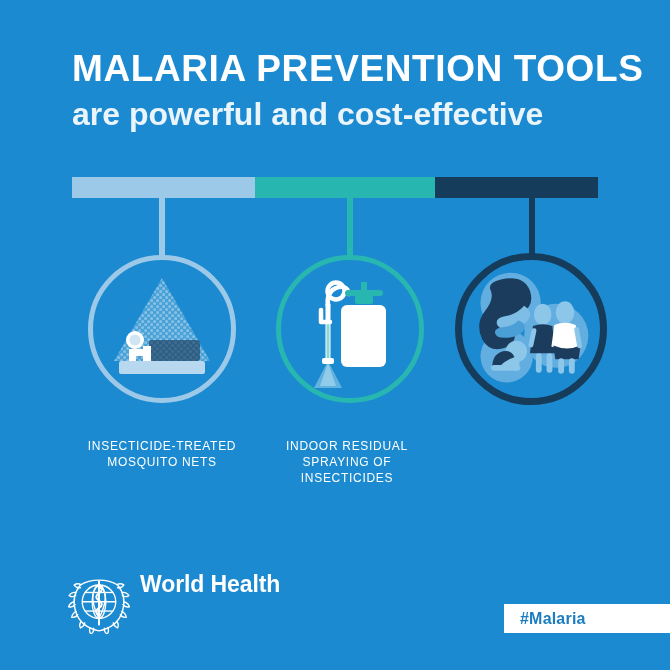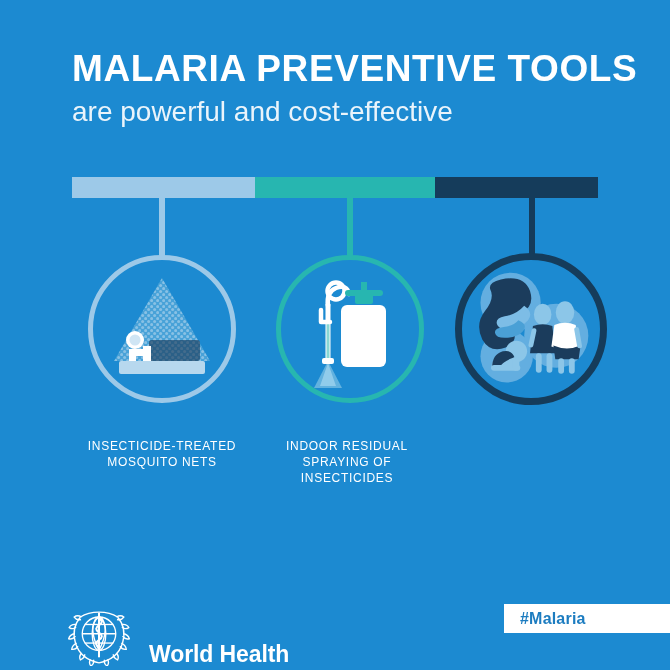--- a/index.html
+++ b/index.html
@@ -32,22 +32,22 @@
     letter-spacing: 0.6px;
     line-height: 1.05;
     white-space: nowrap;
   }
   .subtitle {
     position: absolute;
     left: 72px;
     top: 96px;
     width: 560px;
     color: #eaf4fb;
-    font-size: 28px;
-    font-weight: normal;
+    font-size: 32px;
+    font-weight: bold;
     line-height: 1.15;
     white-space: nowrap;
   }
 
   
   .bar {
     position: absolute;
     left: 72px;
     top: 177px;
     width: 526px;
@@ -96,24 +96,24 @@
     text-align: center;
   }
   .cap-1 { left: 62px;  top: 438px; width: 200px; }
   .cap-2 { left: 258px; top: 438px; width: 178px; }
   .cap-3 { left: 432px; top: 438px; width: 200px; }
 
   
   .who-logo {
     position: absolute;
     left: 68px;
-    top: 604px;
+    top: 572px;
     display: flex;
-    align-items: flex-end;
-    gap: 19px;
+    align-items: flex-start;
+    gap: 10px;
   }
   .who-emblem { width: 62px; height: 62px; display: block; }
   .who-text {
     color: #ffffff;
     font-size: 23px;
     font-weight: bold;
     line-height: 1.06;
     letter-spacing: -0.1px;
   }
   .who-text div { white-space: nowrap; }
@@ -135,21 +135,21 @@
     font-weight: bold;
     padding-left: 16px;
     letter-spacing: 0.2px;
   }
 </style>
 </head>
 <body>
 
 <div id="poster">
 
-  <div class="title">MALARIA PREVENTIVE TOOLS</div>
+  <div class="title">MALARIA PREVENTION TOOLS</div>
   <div class="subtitle">are powerful and cost-effective</div>
 
   <div class="bar">
     <div class="bar-seg seg-1"></div>
     <div class="bar-seg seg-2"></div>
     <div class="bar-seg seg-3"></div>
   </div>
 
   <div class="stem stem-1"></div>
   <div class="stem stem-2"></div>

